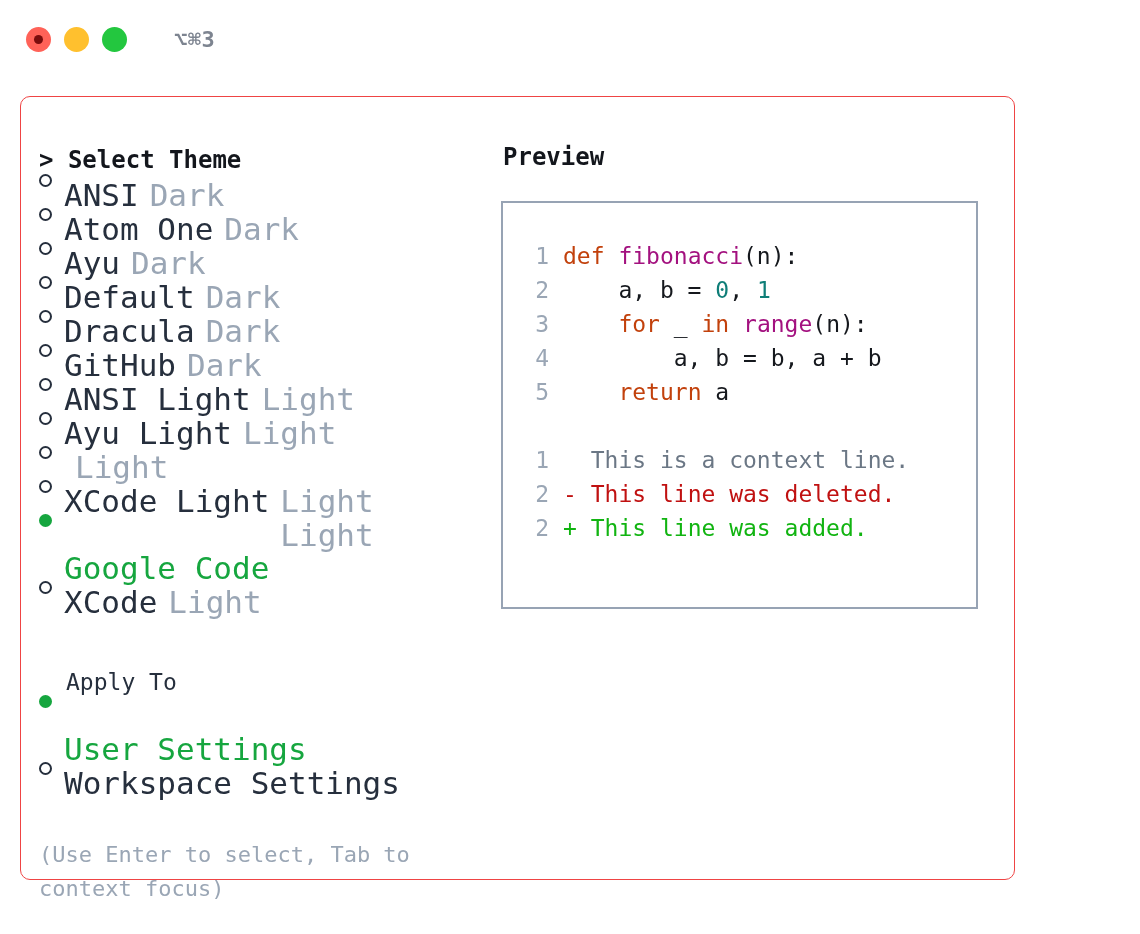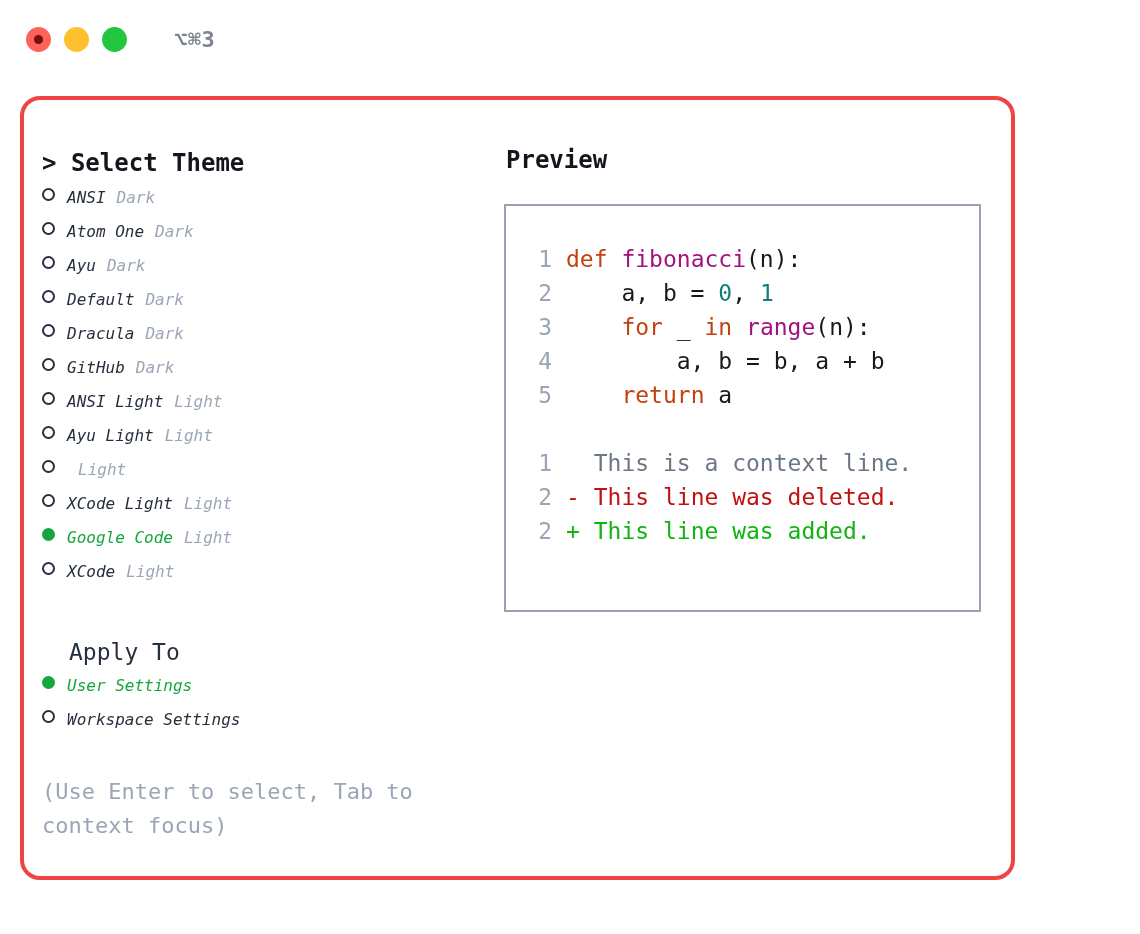--- a/index.html
+++ b/index.html
@@ -53,59 +53,58 @@
     color: #7d8490;
     letter-spacing: 0.5px;
     white-space: pre;
   }
 
   
   .panel {
     position: absolute;
     left: 20px; top: 96px;
     width: 995px; height: 784px;
-    border: 4px solid #ef4444;
-    border-radius: 20px;
+    border: 1px solid #ef4444;
+    border-radius: 10px;
     background: #ffffff;
   }
 
   .cols { display: flex; height: 100%; }
   .col-left  { width: 470px; padding: 46px 0 0 18px; }
   .col-right { flex: 1; padding: 46px 6px 0 10px; }
 
   
   .list-header {
     font-size: 24px;
     font-weight: bold;
     color: #13161c;
     white-space: pre;
     line-height: 34px;
     margin-bottom: 1px;
   }
   .opt {
     display: flex;
-    align-items: center;
-    line-height: 34px;
-    font-size: 16px;
+    align-items: flex-start;
+    line-height: 34px;
+    font-size: 31px;
     white-space: pre;
     color: #262f3d;
-    font-style: italic;
   }
   .bullet {
     display: inline-block;
     width: 13px; height: 13px;
     border-radius: 50%;
     border: 2px solid #262f3d;
     margin-right: 12px;
     flex: none;
     position: relative;
     top: -4px;
   }
   .opt.sel .bullet { background: #16a63f; border-color: #16a63f; }
-  .opt.sel .opt-label { color: #16a63f; }
+  .opt.sel .opt-label { color: #16a63f; margin-top: 33px; }
   .opt-label { color: #262f3d; }
   .opt-tag { color: #9aa6b5; margin-left: 11px; }
 
   .group-title {
     font-size: 23px;
     color: #262f3d;
     line-height: 34px;
     white-space: pre;
     padding-left: 27px;
   }

